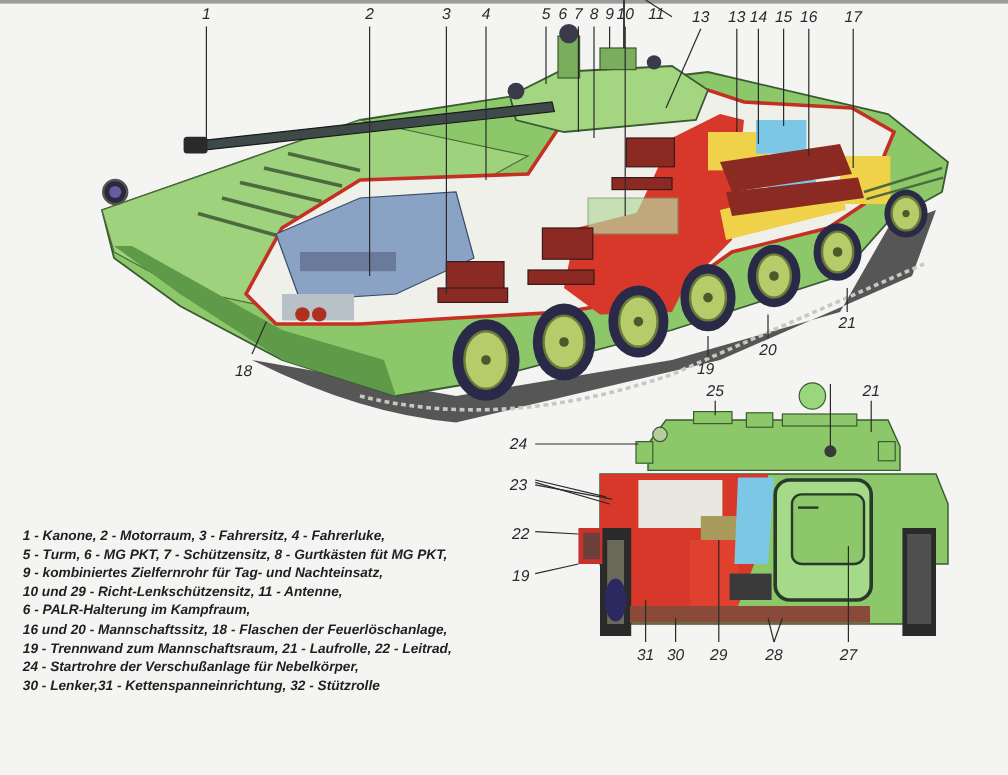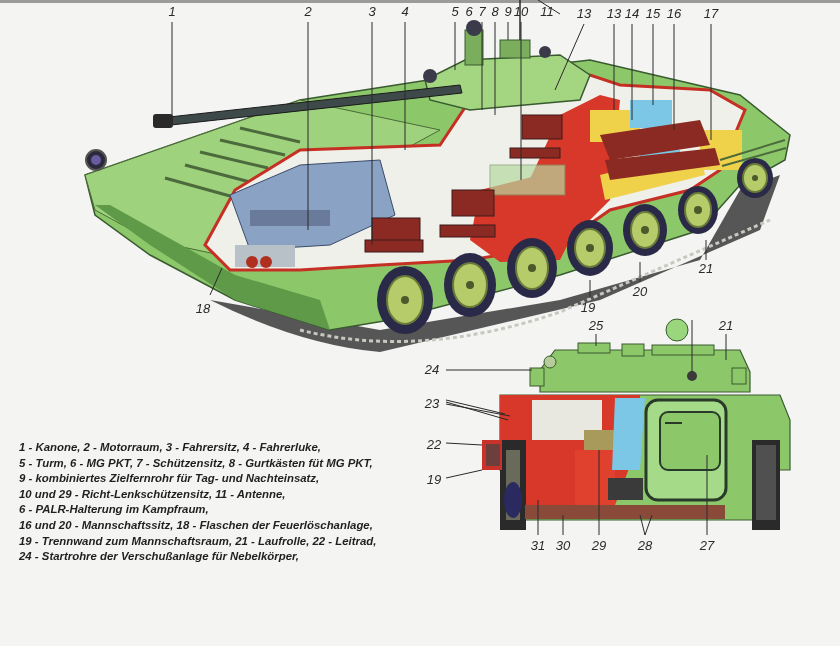--- a/index.html
+++ b/index.html
@@ -244,13 +244,14 @@
 
 <div class="legend">
   <div class="legend-line">1 -  Kanone, 2 -  Motorraum, 3 - Fahrersitz, 4 - Fahrerluke,</div>
   <div class="legend-line">5 - Turm, 6 - MG PKT, 7 - Schützensitz, 8 - Gurtkästen füt MG PKT,</div>
   <div class="legend-line">9 - kombiniertes Zielfernrohr für Tag- und Nachteinsatz,</div>
   <div class="legend-line">10 und 29 - Richt-Lenkschützensitz, 11 - Antenne,</div>
   <div class="legend-line">6 - PALR-Halterung im Kampfraum,</div>
   <div class="legend-line">16 und 20 - Mannschaftssitz, 18 - Flaschen der Feuerlöschanlage,</div>
   <div class="legend-line">19 - Trennwand zum Mannschaftsraum, 21 - Laufrolle, 22 - Leitrad,</div>
   <div class="legend-line">24 - Startrohre der Verschußanlage für Nebelkörper,</div>
+  <div class="legend-line">30 -  Lenker,31 - Kettenspanneinrichtung, 32 - Stützrolle</div>
 </div>
 
 </body></html>

